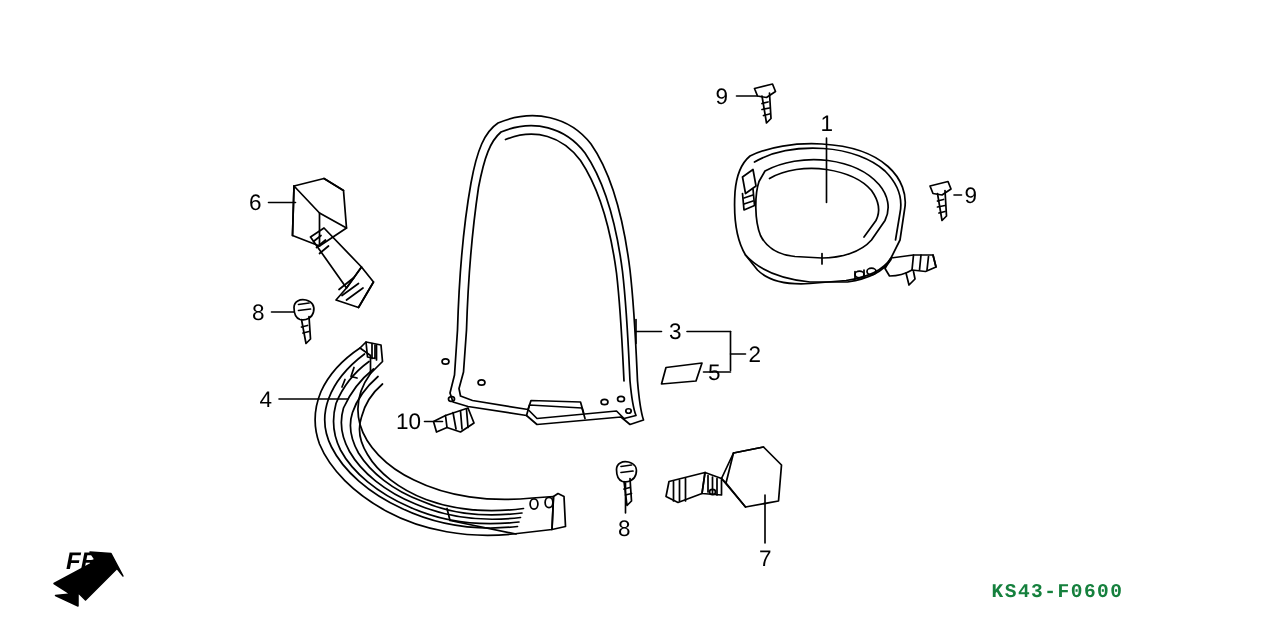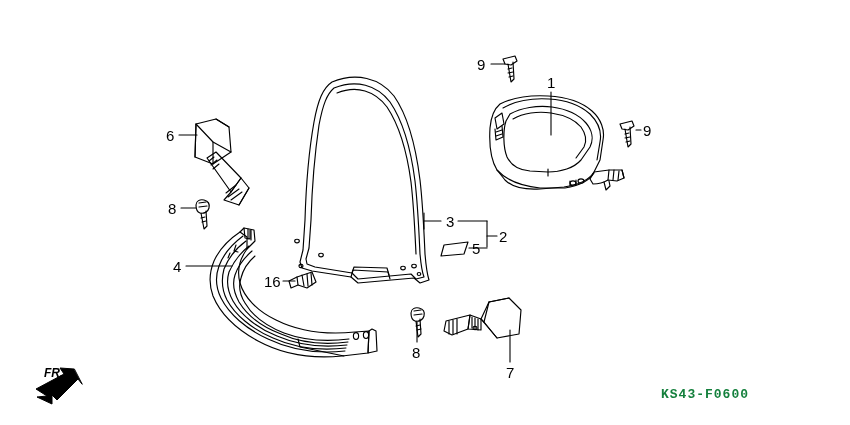--- a/index.html
+++ b/index.html
@@ -4,21 +4,21 @@
 <style>
   html,body{margin:0;padding:0;background:#ffffff;}
   body{width:850px;height:425px;overflow:hidden;
        font-family:"Liberation Sans",sans-serif;color:#000;}
   #stage{position:relative;width:850px;height:425px;}
   svg#diagram{position:absolute;left:0;top:0;width:850px;height:425px;}
   .callout{position:absolute;font-size:15px;line-height:1;color:#000;
            font-family:"Liberation Sans",sans-serif;}
   .partno{position:absolute;font-family:"Liberation Mono",monospace;
           font-size:13px;letter-spacing:1px;font-weight:bold;color:#15803d;}
-  .frtext{position:absolute;font-size:12px;font-weight:bold;font-style:italic;
+  .frtext{position:absolute;font-size:16px;font-weight:bold;font-style:italic;
           font-family:"Liberation Sans",sans-serif;}
 </style>
 </head>
 <body>
 
 <div id="stage">
 
   <svg id="diagram" viewBox="0 0 850 425">
     <g fill="none" stroke="#000" stroke-width="1.15" stroke-linejoin="round" stroke-linecap="round">
 
@@ -230,19 +230,19 @@
   <div class="callout" style="left:499px;top:229px;">2</div>
   <div class="callout" style="left:446px;top:214px;">3</div>
   <div class="callout" style="left:173px;top:259px;">4</div>
   <div class="callout" style="left:472px;top:241px;">5</div>
   <div class="callout" style="left:166px;top:128px;">6</div>
   <div class="callout" style="left:506px;top:365px;">7</div>
   <div class="callout" style="left:168px;top:201px;">8</div>
   <div class="callout" style="left:412px;top:345px;">8</div>
   <div class="callout" style="left:477px;top:57px;">9</div>
   <div class="callout" style="left:643px;top:123px;">9</div>
-  <div class="callout" style="left:264px;top:274px;">16</div>
+  <div class="callout" style="left:264px;top:274px;">10</div>
 
   <div class="frtext" style="left:44px;top:366px;">FR.</div>
 
   <div class="partno" style="left:661px;top:387px;">KS43-F0600</div>
 
 </div>
 
 </body></html>

